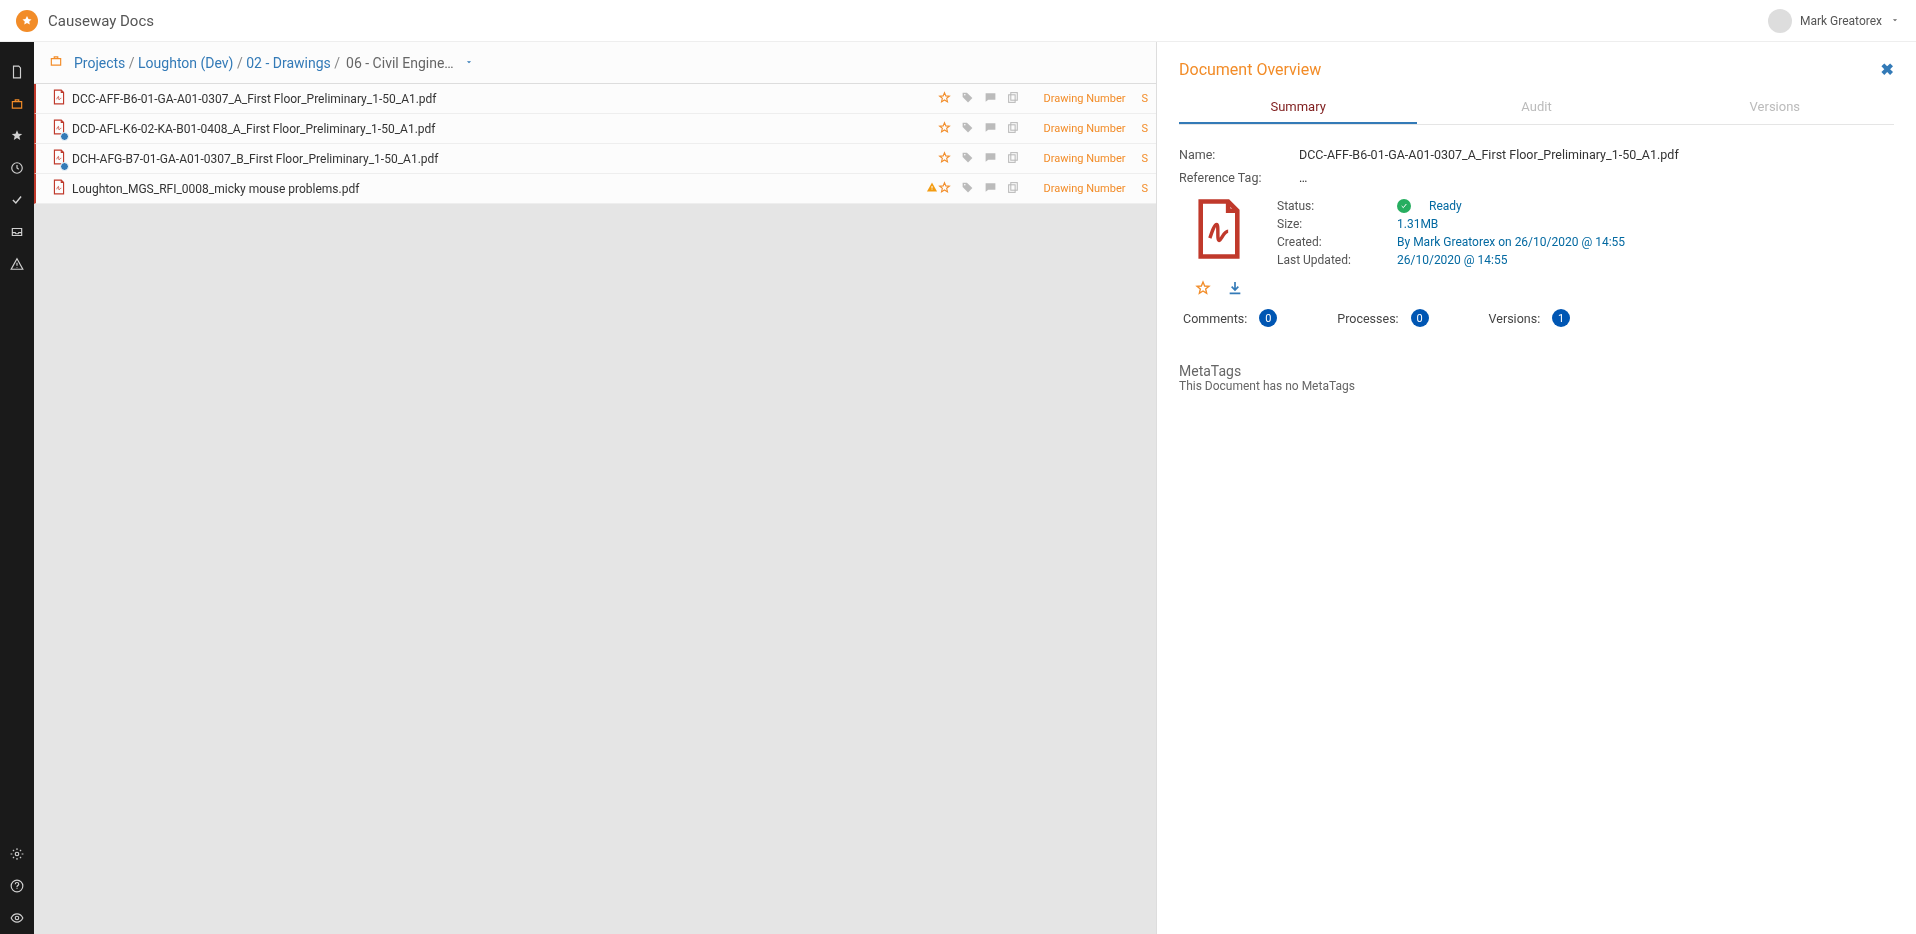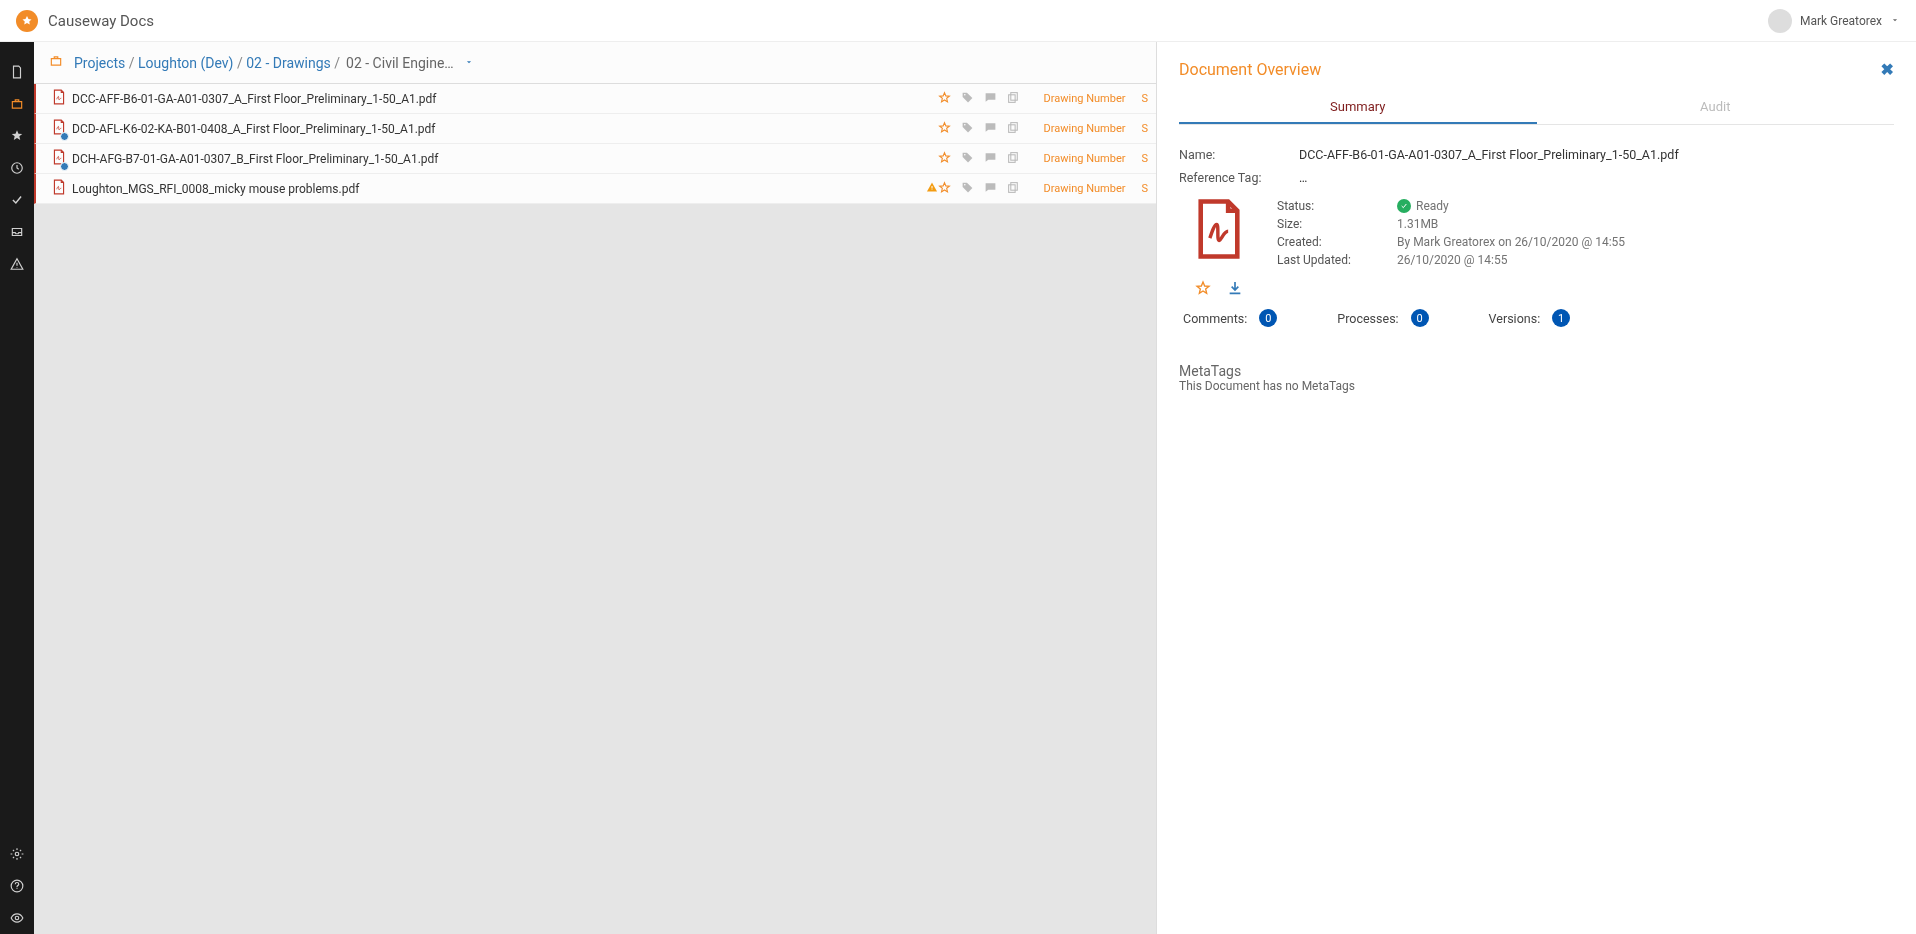--- a/index.html
+++ b/index.html
@@ -106,21 +106,21 @@
 
 .doc-block { display: flex; gap: 18px; margin-top: 8px; }
 .doc-thumb { width: 80px; display: flex; flex-direction: column; align-items: center; gap: 16px; }
 .doc-thumb .pdf-large svg { width: 56px; height: 64px; }
 .doc-thumb .thumb-actions { display: flex; gap: 16px; }
 .doc-thumb .thumb-actions span { cursor: pointer; }
 .doc-thumb .thumb-actions svg { width: 16px; height: 16px; }
 .doc-info { flex: 1; }
 .doc-info .info-row { display: flex; padding: 2px 0; font-size: 12px; }
 .doc-info .info-label { width: 120px; color: #555; }
-.doc-info .info-value { flex: 1; color: #737373; display: flex; align-items: center; gap: 5px; }
+.doc-info .info-value { flex: 1; color: #0369a1; display: flex; align-items: center; gap: 18px; }
 .status-check { width: 14px; height: 14px; background: #27ae60; border-radius: 50%; display: inline-flex; align-items: center; justify-content: center; }
 .status-check svg { width: 8px; height: 8px; fill: #fff; }
 
 .counts-row { display: flex; gap: 60px; margin-top: 10px; padding-left: 4px; }
 .count-item { display: flex; align-items: center; gap: 12px; font-size: 12.5px; color: #444; }
 .count-badge {
   background: #0056b3; color: #fff; min-width: 18px; height: 18px; border-radius: 9px;
   display: inline-flex; align-items: center; justify-content: center; font-size: 11px; padding: 0 5px;
 }
 
@@ -215,21 +215,21 @@
     <div class="content">
 
       <div class="file-panel">
         <div class="breadcrumb-bar">
           <span class="bc-icon">
             <svg viewBox="0 0 24 24">
                 <path d="M4 8h16v11H4z M9 8V5h6v3" fill="none" stroke="currentColor" stroke-width="2"></path>
               </svg>
           </span>
           <span id="breadcrumb-links"><span class="bc-link">Projects</span><span class="bc-sep"> / </span><span class="bc-link">Loughton (Dev)</span><span class="bc-sep"> / </span><span class="bc-link">02 - Drawings</span><span class="bc-sep"> / </span></span>
-          <span class="bc-current">02 - Civil Engine…</span>
+          <span class="bc-current">06 - Civil Engine…</span>
           <span class="bc-caret">
             <svg viewBox="0 0 24 24">
                 <path d="M7 10l5 5 5-5z"></path>
               </svg>
           </span>
         </div>
         <div class="file-list" id="file-list">
             <div class="file-row">
               <span class="file-icon"><svg viewBox="0 0 24 28">
                   <path d="M4 2h12l4 4v20H4z" fill="none" stroke="#c0392b" stroke-width="2"></path>
@@ -343,20 +343,21 @@
 
       <div class="detail-panel">
         <div class="detail-header">
           <div class="detail-title">Document Overview</div>
           <div class="close-x">✖</div>
         </div>
 
         <div class="tabs">
           <div class="tab active">Summary</div>
           <div class="tab">Audit</div>
+          <div class="tab">Versions</div>
         </div>
 
         <div class="field-row">
           <div class="field-label">Name:</div>
           <div class="field-value">DCC-AFF-B6-01-GA-A01-0307_A_First Floor_Preliminary_1-50_A1.pdf</div>
         </div>
         <div class="field-row">
           <div class="field-label">Reference Tag:</div>
           <div class="field-value">…</div>
         </div>

